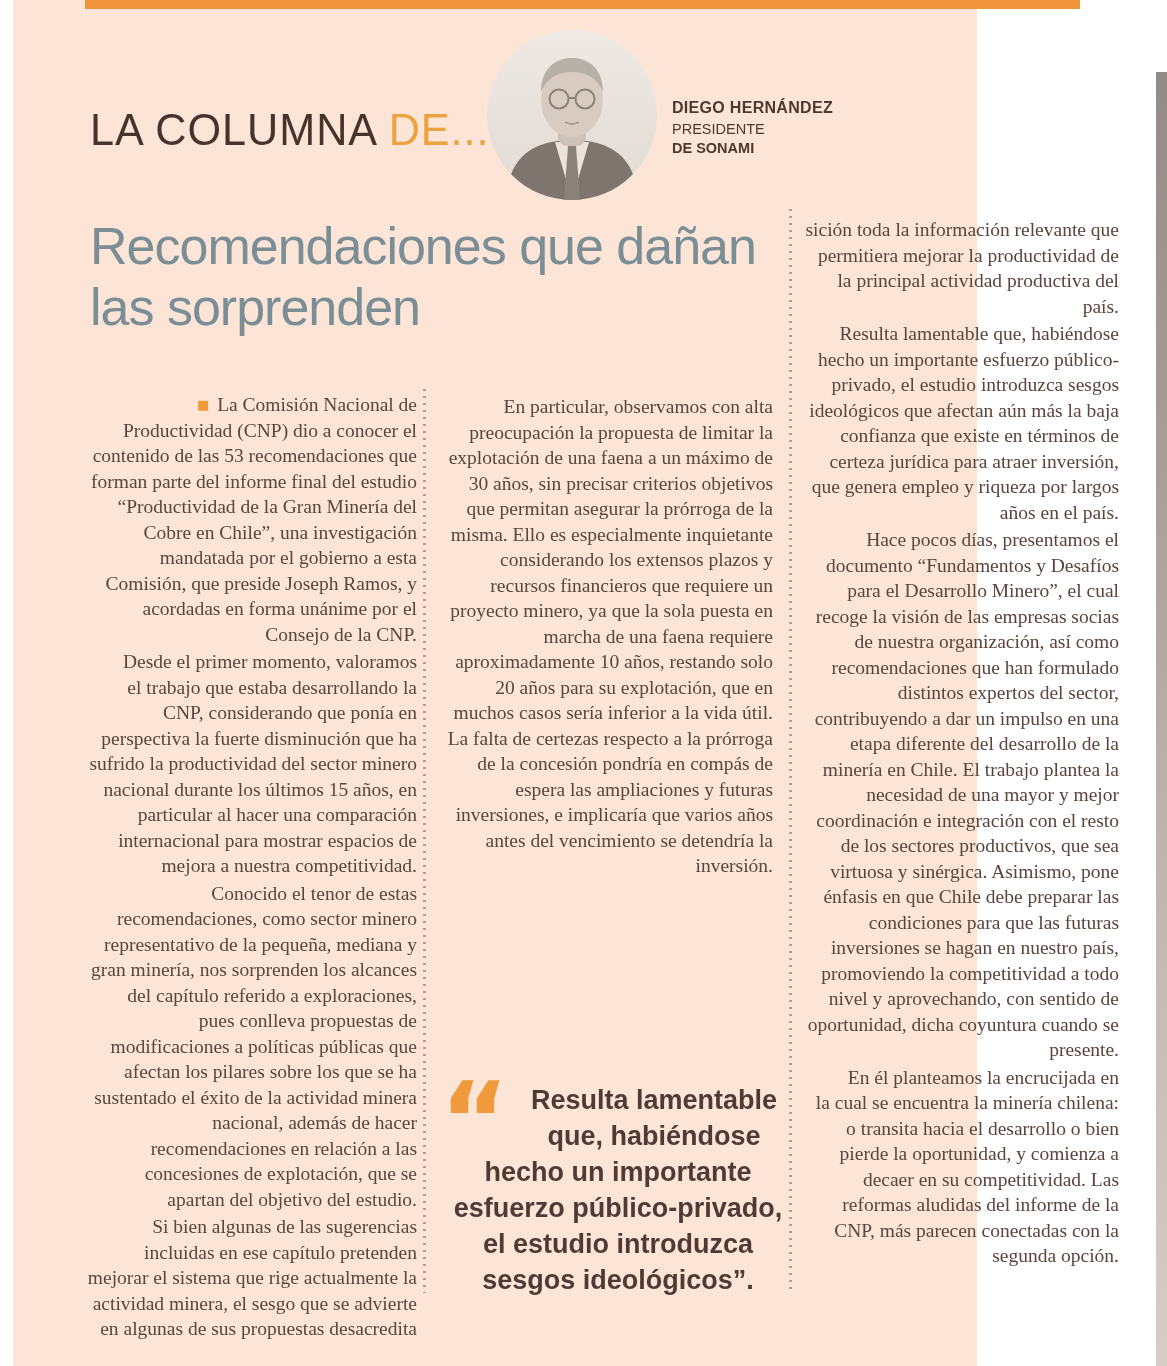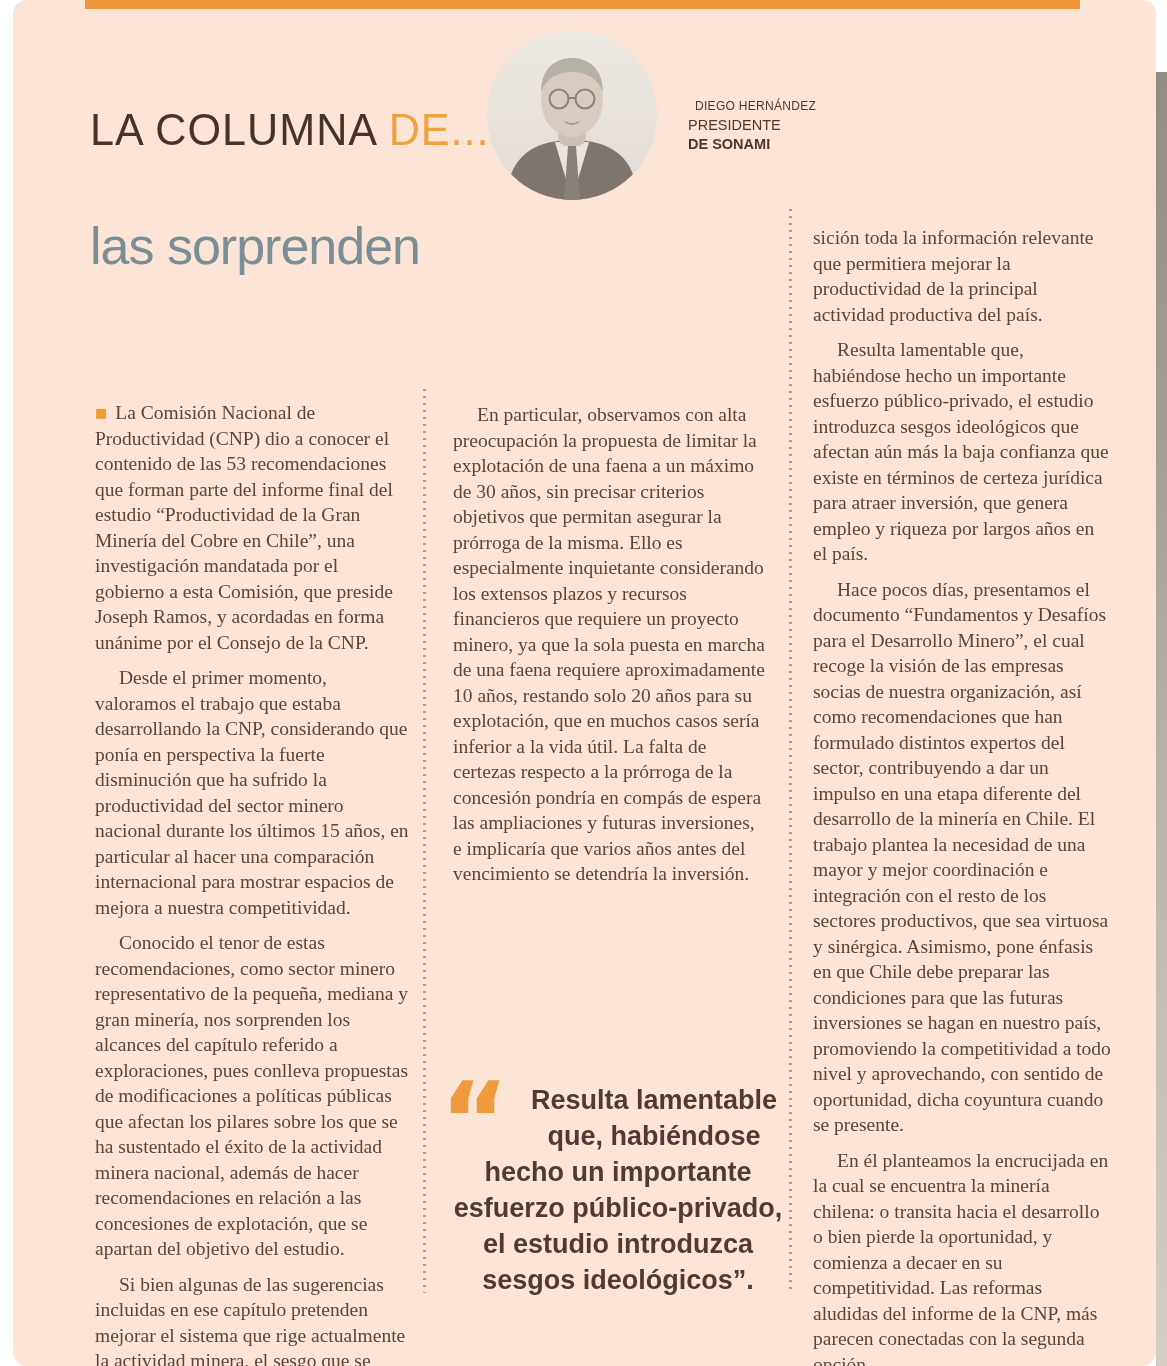--- a/index.html
+++ b/index.html
@@ -2,23 +2,22 @@
 <html lang="es"><head>
 <meta charset="utf-8">
 <style>
   html,body{margin:0;padding:0;}
   body{
     width:1167px;height:1366px;position:relative;
     background:#ffffff;overflow:hidden;
     font-family:"Liberation Serif", serif;
   }
   .page{
-    position:absolute;left:13px;top:0;width:1143px;height:1366px;
+    position:absolute;left:13px;top:0;width:964px;height:1366px;
     background:#fce5d7;
-    border-radius:14px;
   }
   .edge-gray{
     position:absolute;right:0;top:72px;width:11px;height:1294px;
     background:linear-gradient(to bottom,#928c86 0%,#a79f97 30%,#beb6ac 60%,#d6cec4 100%);
   }
   .masthead-bar{
     position:absolute;left:72px;top:0;width:995px;height:9px;
     background:#f0953c;
   }
   
@@ -30,22 +29,22 @@
     white-space:nowrap;
   }
   .section-title .accent{color:#eca23f;}
   .portrait{
     position:absolute;left:474px;top:30px;width:170px;height:170px;
   }
   .byline{
     position:absolute;left:659px;top:99px;
     font-family:"Liberation Sans",sans-serif;color:#4d372e;
   }
-  .byline .name{font-weight:normal;font-size:12px;letter-spacing:0.3px;margin-left:23px;}
-  .byline .role{font-size:14.5px;line-height:19px;margin-top:3px;margin-left:16px;}
+  .byline .name{font-weight:bold;font-size:16px;letter-spacing:0.3px;}
+  .byline .role{font-size:14.5px;line-height:19px;margin-top:3px;}
   
   .article-title{
     position:absolute;left:77px;top:216px;width:700px;
     font-family:"Liberation Sans",sans-serif;
     font-size:52px;line-height:61px;font-weight:400;
     color:#7b8d95;letter-spacing:-1px;
   }
   
   .divider{
     position:absolute;width:3px;
@@ -53,21 +52,21 @@
     background-size:3px 7px;background-repeat:repeat-y;
   }
   .divider-1{left:410px;top:388px;height:905px;}
   .divider-2{left:776px;top:208px;height:1085px;}
   
   .col{
     position:absolute;
     font-size:19.5px;line-height:25.5px;color:#5a443c;
     text-align:left;
   }
-  .col p{margin:10px;text-indent:24px;}
+  .col p{margin:2px;text-indent:24px;text-align:right;}
   .col p.noindent{text-indent:0;}
   .col-1{left:72px;top:390px;width:334px;}
   .col-2{left:430px;top:392px;width:332px;}
   .col-3{left:790px;top:215px;width:318px;}
   .bullet{
     color:#ef9a3d;font-size:13px;vertical-align:2px;
     font-family:"DejaVu Sans",sans-serif;letter-spacing:8px;
   }
   
   .pullquote{
@@ -119,20 +118,21 @@
     </svg>
   </div>
 
   <div class="byline">
     <div class="name">DIEGO HERNÁNDEZ</div>
     <div class="role">PRESIDENTE</div>
     <div class="role" style="margin-top:0;font-weight:bold;">DE SONAMI</div>
   </div>
 
   <div class="article-title">
+    <div>Recomendaciones que dañan</div>
     <div>las sorprenden</div>
   </div>
 
   <div class="divider divider-1"></div>
   <div class="divider divider-2"></div>
 
   <div class="col col-1">
     <p class="noindent"><span class="bullet">■</span><span>La Comisión Nacional de Productividad (CNP) dio a conocer el contenido de las 53 recomendaciones que forman parte del informe final del estudio “Productividad de la Gran Minería del Cobre en Chile”, una investigación mandatada por el gobierno a esta Comisión, que preside Joseph Ramos, y acordadas en forma unánime por el Consejo de la CNP.</span></p>
     <p>Desde el primer momento, valoramos el trabajo que estaba desarrollando la CNP, considerando que ponía en perspectiva la fuerte disminución que ha sufrido la productividad del sector minero nacional durante los últimos 15 años, en particular al hacer una comparación internacional para mostrar espacios de mejora a nuestra competitividad.</p>
     <p>Conocido el tenor de estas recomendaciones, como sector minero representativo de la pequeña, mediana y gran minería, nos sorprenden los alcances del capítulo referido a exploraciones, pues conlleva propuestas de modificaciones a políticas públicas que afectan los pilares sobre los que se ha sustentado el éxito de la actividad minera nacional, además de hacer recomendaciones en relación a las concesiones de explotación, que se apartan del objetivo del estudio.</p>

